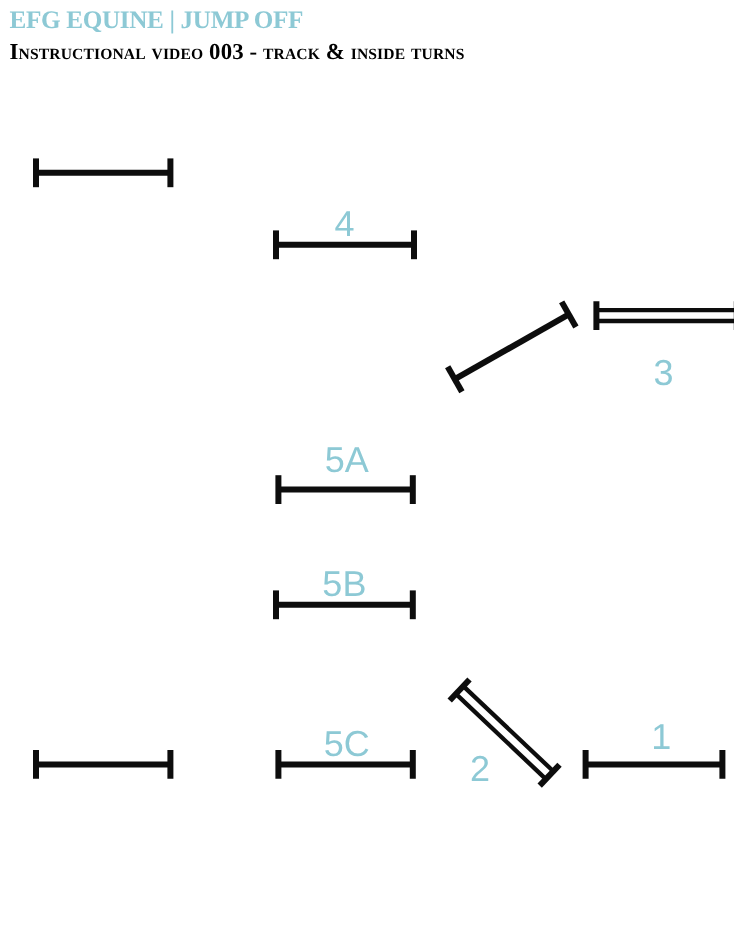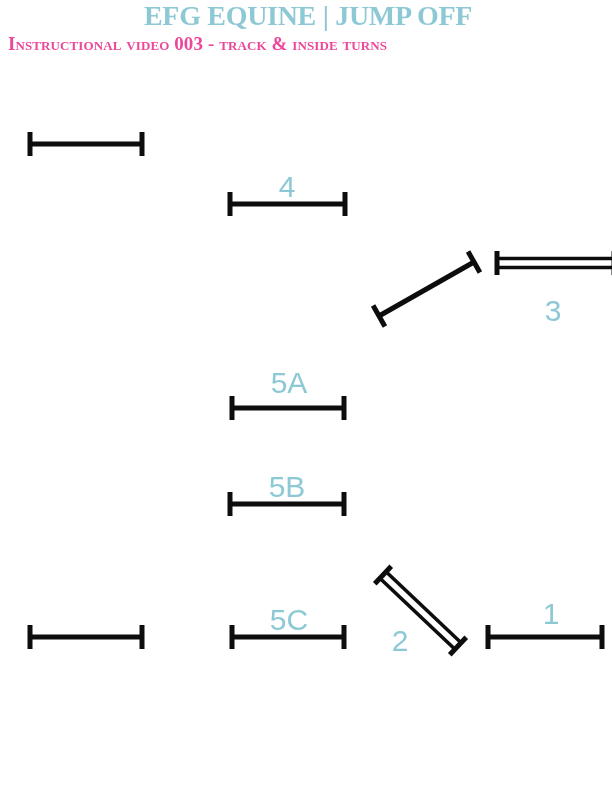--- a/index.html
+++ b/index.html
@@ -24,37 +24,36 @@
 
   
   #header {
     position: absolute;
     left: 8px;
     top: 4px;
     width: 600px;
   }
   #brand-title {
     font-family: "Liberation Serif", "DejaVu Serif", serif;
-    font-size: 28px;
+    font-size: 21px;
     line-height: 24px;
     font-weight: 700;
     color: #8dc9d5;
     letter-spacing: -0.3px;
     white-space: nowrap;
     margin: 0;
     padding: 0;
-    text-align: center;
   }
   #subtitle {
     font-family: "Liberation Serif", "DejaVu Serif", serif;
     font-size: 19px;
     line-height: 24px;
     font-weight: 700;
     font-variant: small-caps;
-    color: #ec4899;
+    color: #000000;
     letter-spacing: 0.1px;
     white-space: nowrap;
     margin: 0;
     padding: 0;
     margin-top: 4px;
   }
 
   
   #diagram {
     position: absolute;

